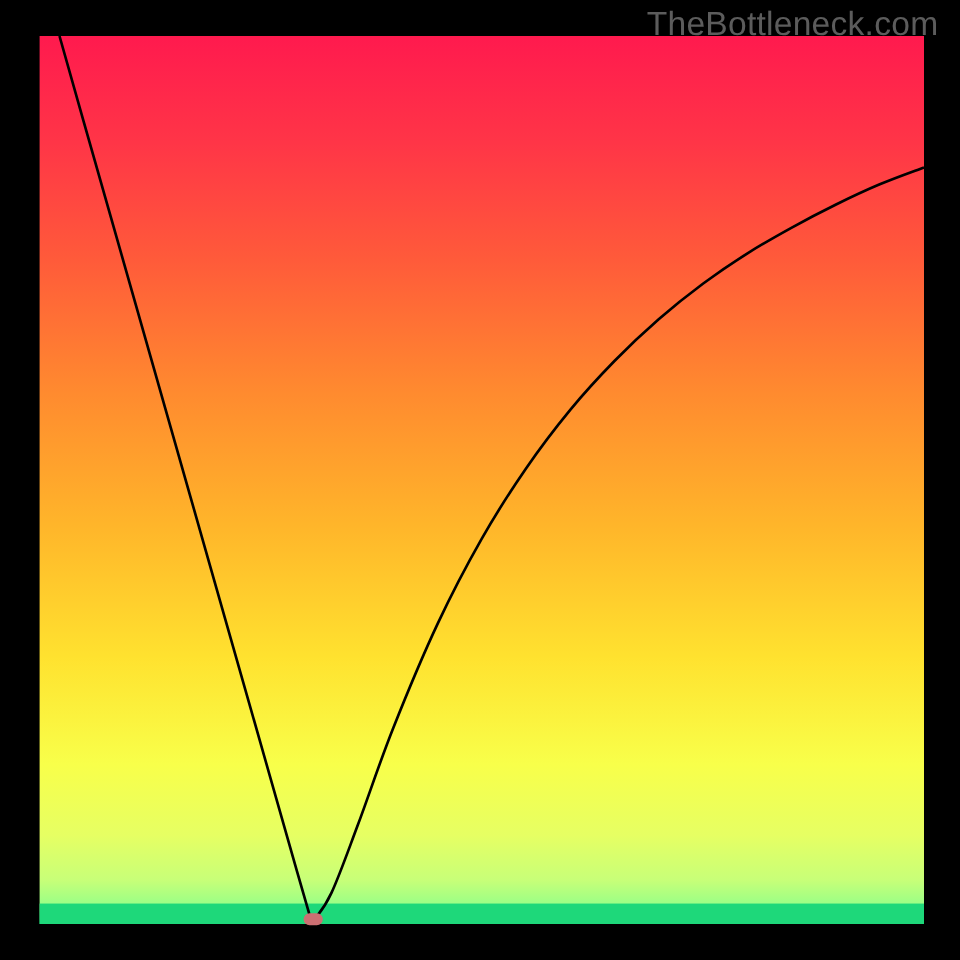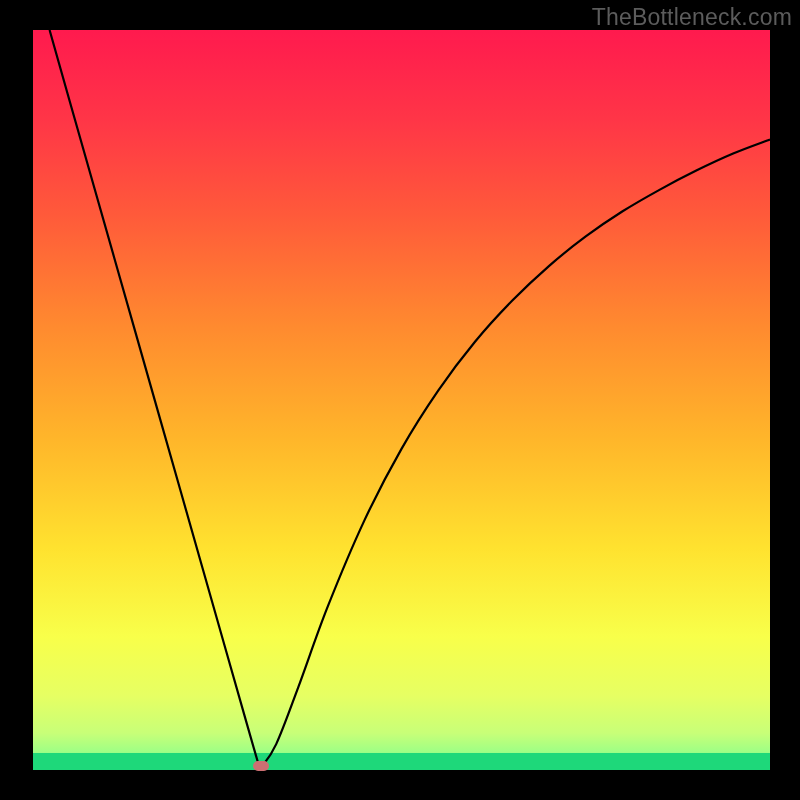--- a/index.html
+++ b/index.html
@@ -6,23 +6,23 @@
   html, body { width: 800px; height: 800px; overflow: hidden; background: #000; }
   .container {
     position: relative;
     width: 800px;
     height: 800px;
     background: #000;
   }
   .watermark {
     position: absolute;
     top: 4px;
-    right: 8px;
+    right: 18px;
     font-family: Arial, Helvetica, sans-serif;
-    font-size: 23px;
+    font-size: 28px;
     font-weight: 500;
     color: #5c5c5c;
     letter-spacing: 0.2px;
     z-index: 10;
   }
   .plot {
     position: absolute;
     display: block;
   }
   .marker {

